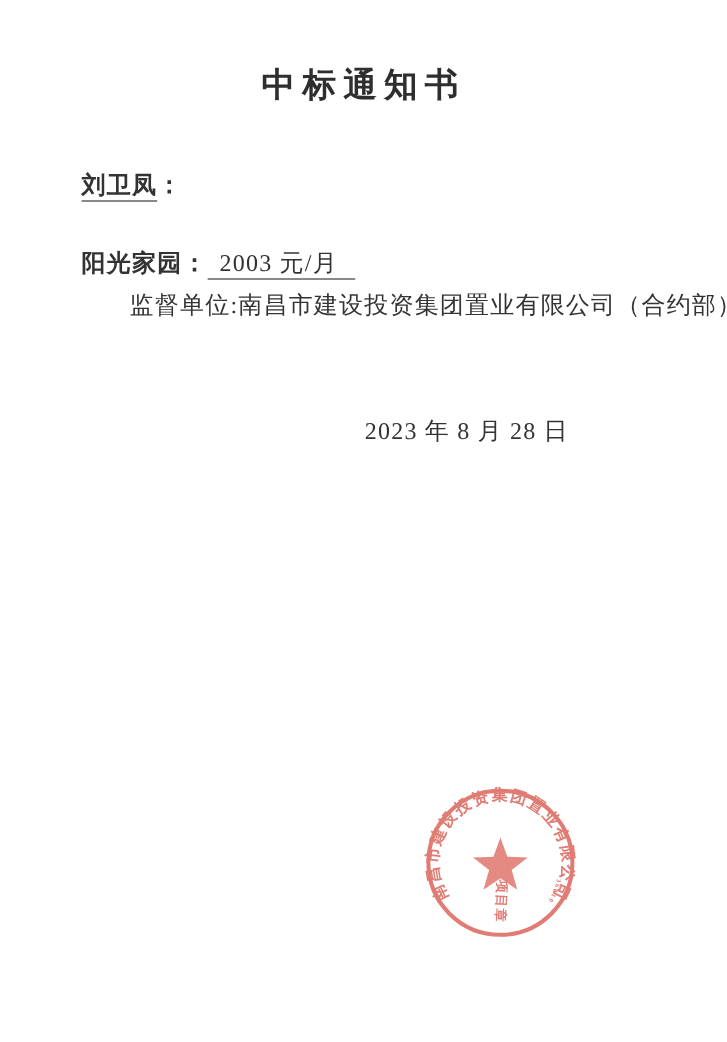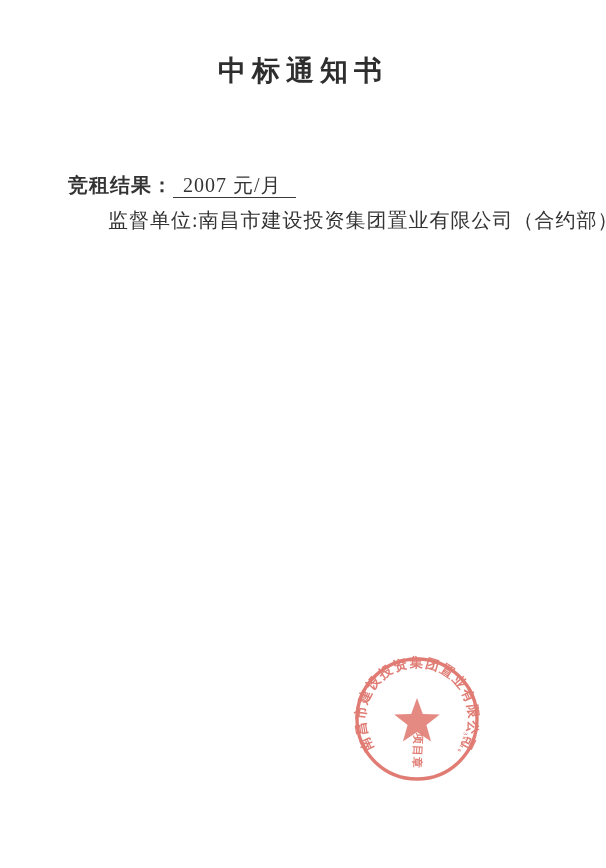--- a/index.html
+++ b/index.html
@@ -58,29 +58,31 @@
 </style>
 </head>
 <body>
 
 <div class="doc">
 
   <h1 class="title">中标通知书</h1>
 
   <div class="content">
 
+    <p class="salutation"><span class="b u">刘卫凤</span><span class="b">：</span></p>
 
 
-    <p class="result"><span class="b">竞租结果：</span><span class="u pad">2007 元/月</span></p>
+    <p class="result"><span class="b">阳光家园：</span><span class="u pad">2003 元/月</span></p>
 
 
     <p class="line indent">监督单位:南昌市建设投资集团置业有限公司（合约部）</p>
 
 
     <div class="sig">
+      <p class="sig-date">2023 年 8 月 28 日</p>
     </div>
 
   </div>
 
   <svg class="seal" viewBox="0 0 130 130" aria-hidden="true" color="#d95f55">
     <circle cx="65" cy="65" r="60" fill="none" stroke="currentColor" stroke-width="3.4"></circle>
     <defs>
       <path id="sealArc" d="M 20,91 A 52,52 0 1 1 110,91" fill="none"></path>
       <path id="sealSerialArc" d="M 112,78 A 49,49 0 0 1 99,104" fill="none"></path>
     </defs>

